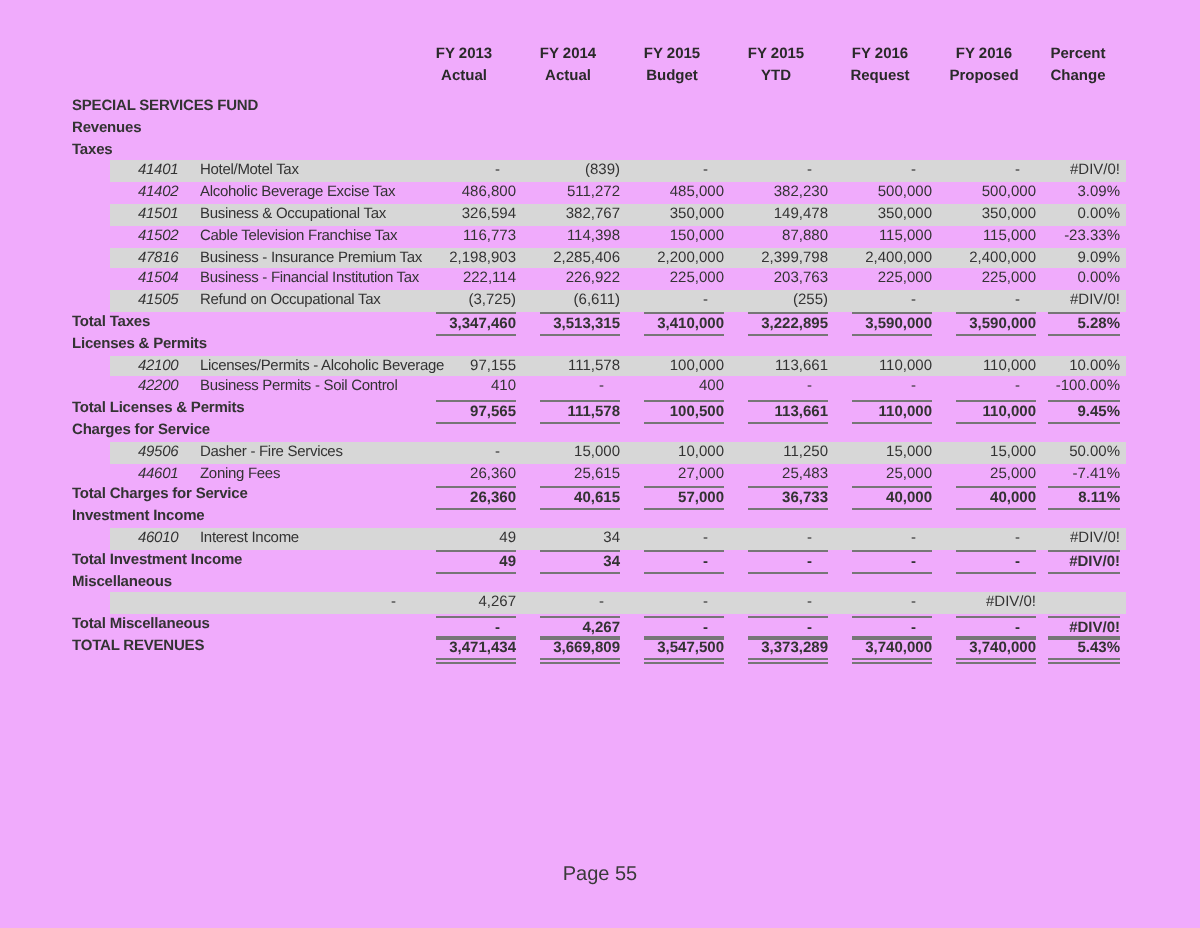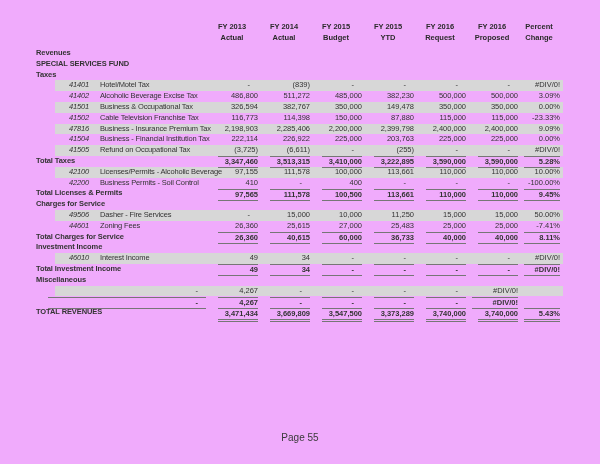--- a/index.html
+++ b/index.html
@@ -111,25 +111,25 @@
         <div class="hcell">
           <span>FY 2016</span>
           <span>Proposed</span>
         </div>
         <div class="hcell">
           <span>Percent</span>
           <span>Change</span>
         </div>
       </div>
     <div id="table-body">
-        <div class="row section">
-          <div class="cell label">Revenues</div>
-        </div>
         <div class="row title">
           <div class="cell label">SPECIAL SERVICES FUND</div>
+        </div>
+        <div class="row section">
+          <div class="cell label">Revenues</div>
         </div>
         <div class="row section">
           <div class="cell label">Taxes</div>
         </div>
         <div class="row item shaded">
           <div class="cell label"><span class="code">41401</span><span>Hotel/Motel Tax</span></div>
           <div class="cell num"><span class="dash-val">-</span></div>
           <div class="cell num"><span>(839)</span></div>
           <div class="cell num"><span class="dash-val">-</span></div>
           <div class="cell num"><span class="dash-val">-</span></div>
@@ -214,20 +214,23 @@
           <div class="cell num">
             <span class="rule"><span>3,590,000</span></span>
           </div>
           <div class="cell num">
             <span class="rule"><span>3,590,000</span></span>
           </div>
           <div class="cell num pct">
             <span class="rule"><span>5.28%</span></span>
           </div>
         </div>
+        <div class="row section">
+          <div class="cell label">Licenses &amp; Permits</div>
+        </div>
         <div class="row item shaded">
           <div class="cell label"><span class="code">42100</span><span>Licenses/Permits - Alcoholic Beverage</span></div>
           <div class="cell num"><span>97,155</span></div>
           <div class="cell num"><span>111,578</span></div>
           <div class="cell num"><span>100,000</span></div>
           <div class="cell num"><span>113,661</span></div>
           <div class="cell num"><span>110,000</span></div>
           <div class="cell num"><span>110,000</span></div>
           <div class="cell num pct"><span>10.00%</span></div>
         </div>
@@ -290,21 +293,21 @@
         </div>
         <div class="row total">
           <div class="cell label">Total Charges for Service</div>
           <div class="cell num">
             <span class="rule"><span>26,360</span></span>
           </div>
           <div class="cell num">
             <span class="rule"><span>40,615</span></span>
           </div>
           <div class="cell num">
-            <span class="rule"><span>60,000</span></span>
+            <span class="rule"><span>57,000</span></span>
           </div>
           <div class="cell num">
             <span class="rule"><span>36,733</span></span>
           </div>
           <div class="cell num">
             <span class="rule"><span>40,000</span></span>
           </div>
           <div class="cell num">
             <span class="rule"><span>40,000</span></span>
           </div>
@@ -355,20 +358,21 @@
         <div class="row item shaded">
           <div class="cell num"><span class="dash-val">-</span></div>
           <div class="cell num"><span>4,267</span></div>
           <div class="cell num"><span class="dash-val">-</span></div>
           <div class="cell num"><span class="dash-val">-</span></div>
           <div class="cell num"><span class="dash-val">-</span></div>
           <div class="cell num"><span class="dash-val">-</span></div>
           <div class="cell num pct"><span>#DIV/0!</span></div>
         </div>
         <div class="row total">
+          <div class="cell label">Total Miscellaneous</div>
           <div class="cell num">
             <span class="rule"><span class="dash-val">-</span></span>
           </div>
           <div class="cell num">
             <span class="rule"><span>4,267</span></span>
           </div>
           <div class="cell num">
             <span class="rule"><span class="dash-val">-</span></span>
           </div>
           <div class="cell num">

